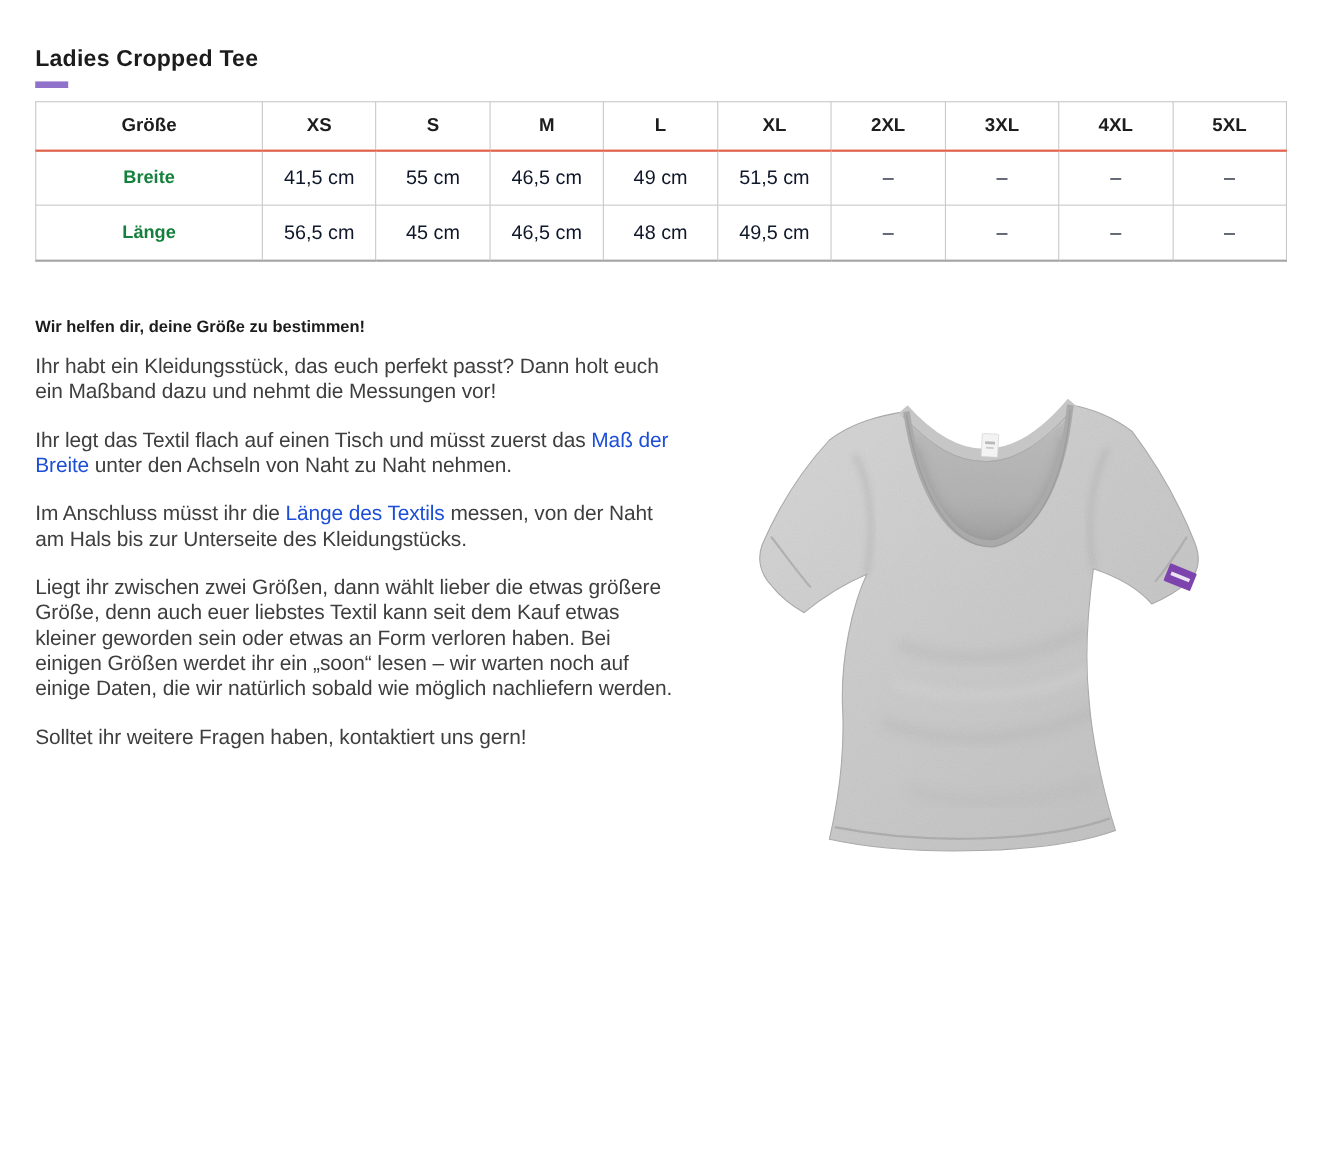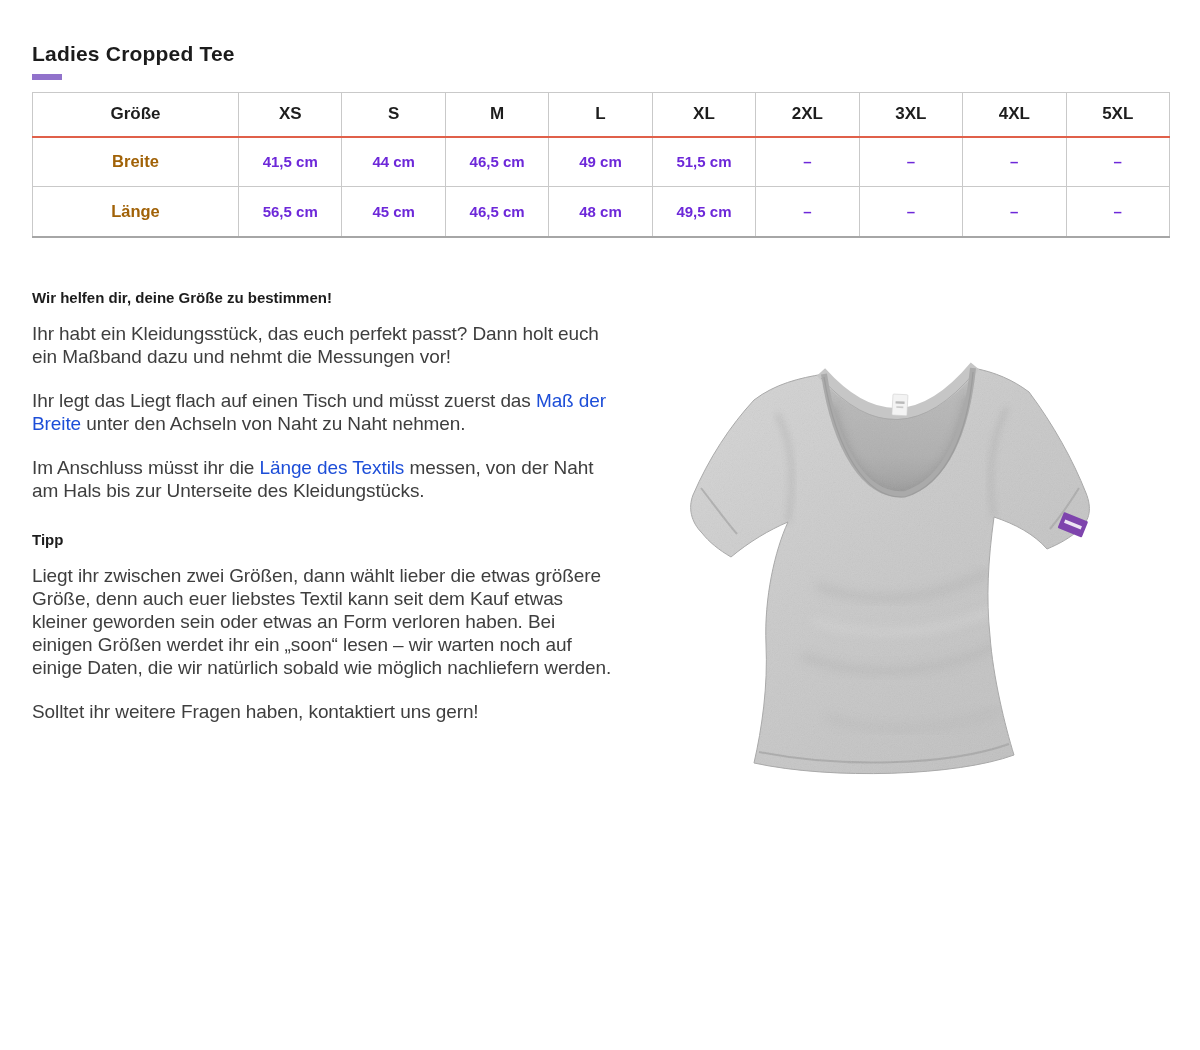--- a/index.html
+++ b/index.html
@@ -26,24 +26,24 @@
     border-collapse:collapse;table-layout:fixed;width:1138px;
   }
   table.size-table th,table.size-table td{
     border:1px solid #c9c9c9;text-align:center;vertical-align:middle;padding:0;
   }
   table.size-table thead th{
     height:44px;font-size:17px;font-weight:bold;color:#1d1d1d;
     border-bottom:2px solid var(--table-rule-red);
   }
   table.size-table tbody th{
-    height:50px;font-size:16.5px;font-weight:bold;color:#a16207;
+    height:50px;font-size:16.5px;font-weight:bold;color:#15803d;
   }
   table.size-table tbody td{
-    height:50px;font-size:15px;font-weight:bold;color:#6d28d9;
+    height:50px;font-size:18px;font-weight:normal;color:#0f172a;
   }
   table.size-table tbody tr:last-child th,
   table.size-table tbody tr:last-child td{
     border-bottom:2px solid #a6a6a6;
   }
 
   .content-row{display:flex;margin-top:48px;}
   .text-col{width:585px;flex:0 0 585px;}
   .image-col{flex:1;display:flex;justify-content:flex-end;}
   .image-col svg{margin-top:50px;}
@@ -82,21 +82,21 @@
         <th>2XL</th>
         <th>3XL</th>
         <th>4XL</th>
         <th>5XL</th>
       </tr>
     </thead>
     <tbody>
       <tr>
         <th>Breite</th>
         <td>41,5 cm</td>
-        <td>44 cm</td>
+        <td>55 cm</td>
         <td>46,5 cm</td>
         <td>49 cm</td>
         <td>51,5 cm</td>
         <td>–</td>
         <td>–</td>
         <td>–</td>
         <td>–</td>
       </tr>
       <tr>
         <th>Länge</th>
@@ -111,24 +111,23 @@
         <td>–</td>
       </tr>
     </tbody>
   </table>
 
   <div class="content-row">
     <div class="text-col">
       <h2>Wir helfen dir, deine Größe zu bestimmen!</h2>
       <p>Ihr habt ein Kleidungsstück, das euch perfekt passt? Dann holt euch ein Maßband dazu und nehmt die Messungen vor!</p>
 
-      <p><span>Ihr legt das Liegt flach auf einen Tisch und müsst zuerst das </span><strong>Maß der Breite</strong><span> unter den Achseln von Naht zu Naht nehmen.</span></p>
+      <p><span>Ihr legt das Textil flach auf einen Tisch und müsst zuerst das </span><strong>Maß der Breite</strong><span> unter den Achseln von Naht zu Naht nehmen.</span></p>
       <p><span>Im Anschluss müsst ihr die </span><strong>Länge des Textils</strong><span> messen, von der Naht am Hals bis zur Unterseite des Kleidungstücks.</span></p>
 
-      <h2>Tipp</h2>
       <p>Liegt ihr zwischen zwei Größen, dann wählt lieber die etwas größere Größe, denn auch euer liebstes Textil kann seit dem Kauf etwas kleiner geworden sein oder etwas an Form verloren haben. Bei einigen Größen werdet ihr ein „soon“ lesen – wir warten noch auf einige Daten, die wir natürlich sobald wie möglich nachliefern werden.</p>
       <p>Solltet ihr weitere Fragen haben, kontaktiert uns gern!</p>
     </div>
 
     <div class="image-col">
       <svg width="540" height="455" viewBox="0 0 540 455" aria-hidden="true">
         <defs>
           <linearGradient id="gBody" x1="0" y1="0" x2="1" y2="1">
             <stop offset="0" stop-color="#d6d6d6"></stop>
             <stop offset="0.45" stop-color="#cacaca"></stop>

